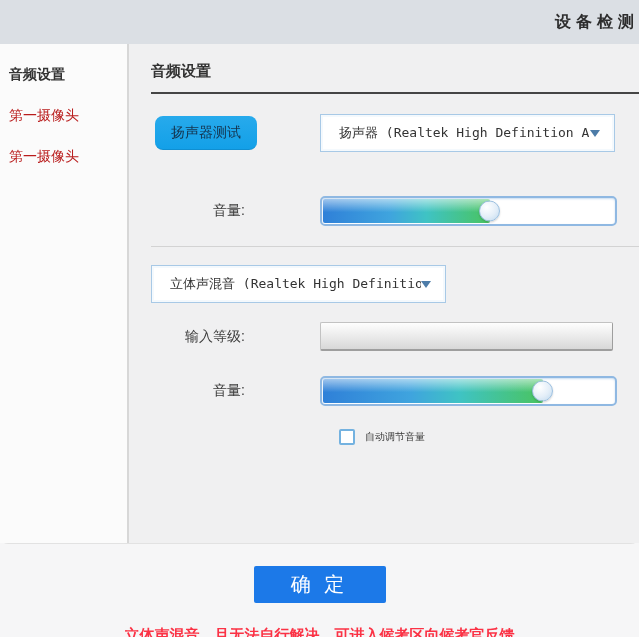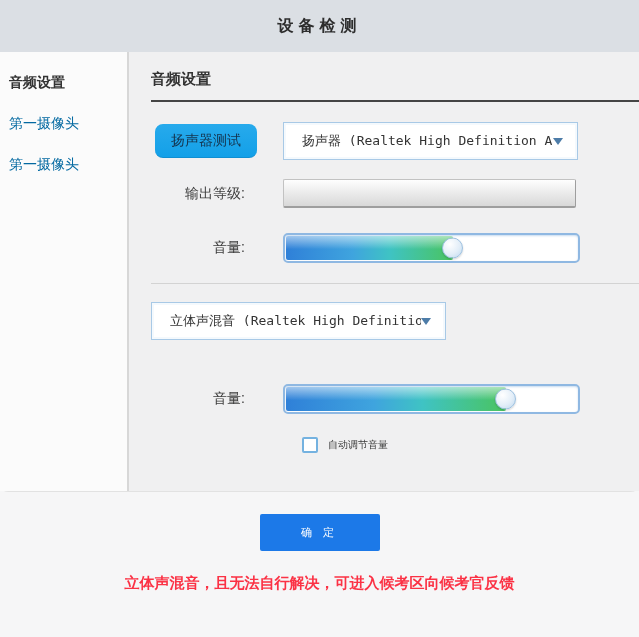--- a/index.html
+++ b/index.html
@@ -5,46 +5,46 @@
   * { margin:0; padding:0; box-sizing:border-box; }
   html,body { width:639px; height:637px; }
   body {
     font-family:"Liberation Sans", sans-serif;
     background:#f6f6f7;
     color:#333;
     overflow:hidden;
   }
   
   .header {
-    height:52px; background:#dbdfe4;
-    display:flex; align-items:center; justify-content:center;
+    height:44px; background:#dbdfe4;
+    display:flex; align-items:center; justify-content:flex-end;
   }
   .header-title {
     font-size:16px; font-weight:bold; color:#2d2d2d; letter-spacing:5px;
   }
   
-  .app-body { display:flex; height:440px; border-bottom:1px solid #e2e2e2;border-radius:8px; }
+  .app-body { display:flex; height:500px; border-bottom:1px solid #e2e2e2;border-radius:8px; }
   .sidebar {
     width:129px; background:#fbfbfb; border-right:2px solid #d7d7d7;
     padding-top:22px; flex:none;
   }
   .sidebar-item {
     padding-left:9px; height:16px; line-height:16px;
-    font-size:14px; margin-bottom:25px; cursor:pointer; color:#0369a1;
+    font-size:14px; margin-bottom:25px; cursor:pointer; color:#b91c1c;
   }
   .sidebar-item.active { color:#333; font-weight:bold; }
   .content {
     flex:1; background:#f0f0f1; padding:18px 0 0 22px; overflow:hidden;
   }
   .section-title {
     font-size:15px; font-weight:bold; color:#333;
     padding-bottom:11px; border-bottom:2px solid #454545;
   }
   .form { margin-top:20px; }
-  .row { display:flex; align-items:center; }
+  .row { display:flex; align-items:center;gap:37px; }
   .cell-left {
     width:132px; flex:none; padding-right:38px;
     text-align:right; font-size:14px; color:#3c3c3c;
   }
   .cell-btn { width:132px; flex:none; padding-left:4px; }
   .test-btn {
     width:102px; height:34px; border:none; border-radius:8px;
     background:linear-gradient(#27aaec,#13a0e8);
     border-bottom:1px solid #0f8fd2;
     color:#15334d; font-size:14px; cursor:pointer;
@@ -103,22 +103,22 @@
     width:16px; height:16px; border:2px solid #74b2e0; border-radius:2px;
     background:#fff; flex:none;
   }
   .checkbox-label { font-size:10px; color:#3a3a3a; margin-left:10px; }
   
   .footer {
     height:113px; background:#f6f6f7;
     display:flex; flex-direction:column; align-items:center; padding-top:22px;
   }
   .confirm-btn {
-    width:120px; height:37px; border:none; border-radius:2px;
-    background:#1c79e8; color:#fff; font-size:11px; letter-spacing:4px;
+    width:132px; height:37px; border:none; border-radius:2px;
+    background:#1c79e8; color:#fff; font-size:20px; letter-spacing:4px;
     cursor:pointer; font-family:"Liberation Sans", sans-serif;
   }
   .notice { margin-top:23px; font-size:15px; font-weight:bold; color:#fb3245; }
 </style>
 </head>
 <body>
 
 <div class="header">
   <div class="header-title">设备检测</div>
 </div>
@@ -141,26 +141,20 @@
           <button class="test-btn">扬声器测试</button>
         </div>
         <div class="select">
           <span class="select-value">扬声器 (Realtek High Definition Audio)</span>
           <span class="select-arrow"></span>
         </div>
       </div>
 
       <div class="gap-19"></div>
 
-      <div class="row">
-        <div class="cell-left">输出等级:</div>
-        <div class="level-bar">
-          <div class="level-fill" style="--pct: 0%;"></div>
-        </div>
-      </div>
 
       <div class="gap-25"></div>
 
       <div class="row">
         <div class="cell-left">音量:</div>
         <div class="slider" style="--pct: 57%;">
           <div class="slider-fill" style="--pct: 57%;"></div>
           <div class="slider-knob" style="--pct: 57%;"></div>
         </div>
       </div>
@@ -169,20 +163,26 @@
 
       <div class="row">
         <div class="select">
           <span class="select-value">立体声混音 (Realtek High Definition Audio)</span>
           <span class="select-arrow"></span>
         </div>
       </div>
 
       <div class="gap-19"></div>
 
+      <div class="row">
+        <div class="cell-left">输入等级:</div>
+        <div class="level-bar">
+          <div class="level-fill" style="--pct: 0%;"></div>
+        </div>
+      </div>
 
       <div class="gap-25"></div>
 
       <div class="row">
         <div class="cell-left">音量:</div>
         <div class="slider" style="--pct: 75%;">
           <div class="slider-fill" style="--pct: 75%;"></div>
           <div class="slider-knob" style="--pct: 75%;"></div>
         </div>
       </div>

